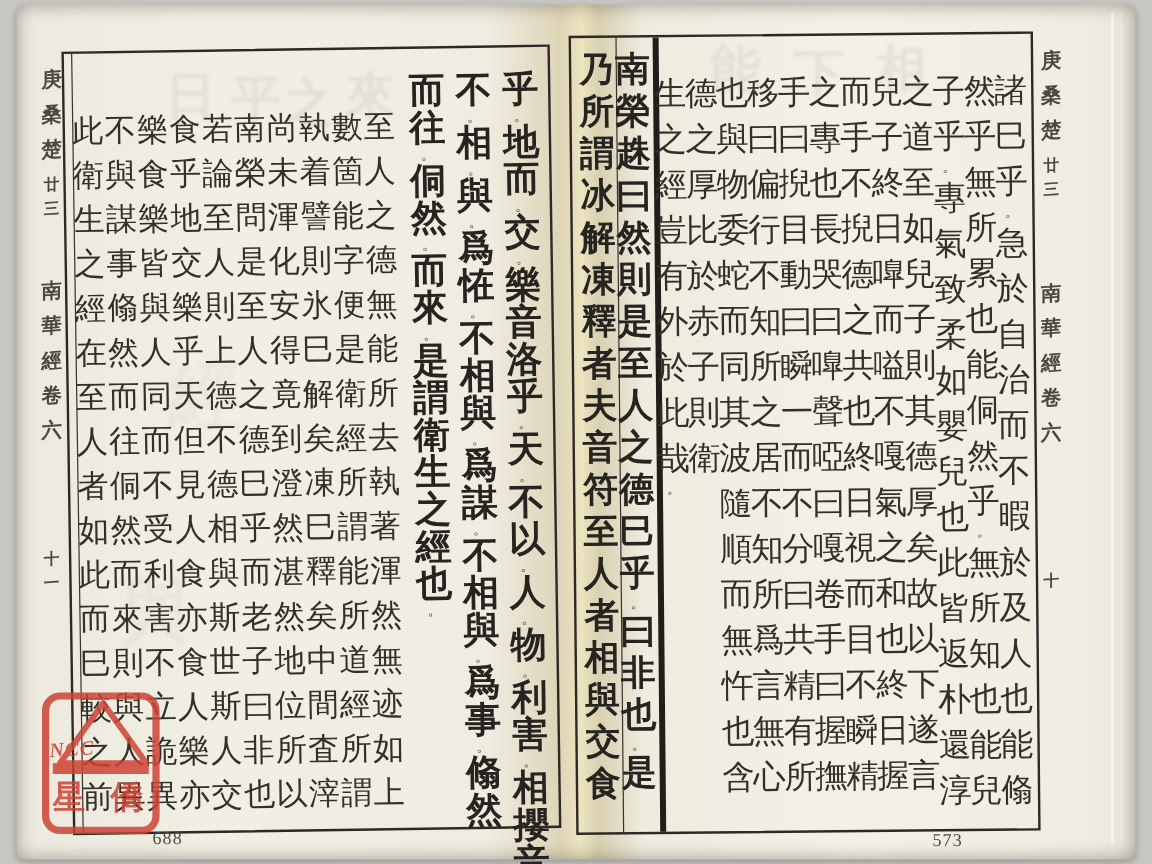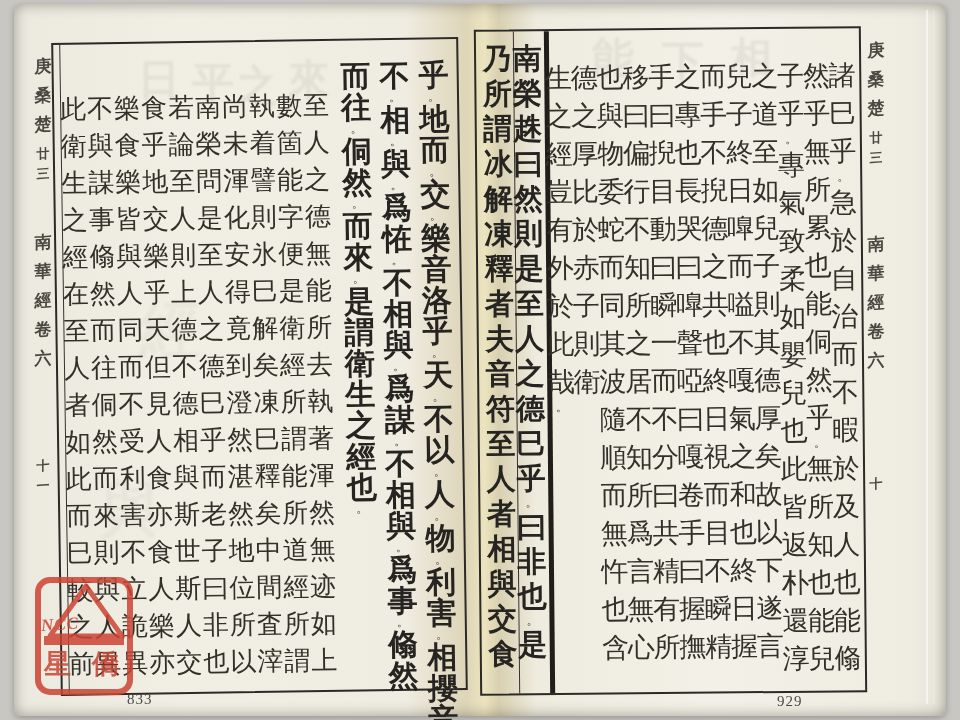--- a/index.html
+++ b/index.html
@@ -600,22 +600,22 @@
         <span class="ch">至</span>
         <span class="ch">人</span>
         <span class="ch">者</span>
         <span class="ch">相</span>
         <span class="ch">與</span>
         <span class="ch">交</span>
         <span class="ch">食</span>
       </div>
     </div>
 
-  <div class="pagenum" style="left:127px;top:691px">833</div>
-  <div class="pagenum" style="left:777px;top:693px">929</div>
+  <div class="pagenum" style="left:127px;top:691px">688</div>
+  <div class="pagenum" style="left:777px;top:693px">573</div>
 
   <div id="wm">
     <svg width="100" height="120" viewBox="0 0 100 120">
       <rect x="4" y="4" width="92" height="112" rx="12" fill="none" stroke="#cd4434" stroke-width="6"></rect>
       <path d="M52 10 L88 60 L16 60 Z" fill="none" stroke="#cd4434" stroke-width="5" stroke-linejoin="round"></path>
       <rect x="10" y="60" width="80" height="9" fill="#cd4434"></rect>
     </svg>
     <div class="wm-latin">NCC</div>
     <div class="wm-cjk1">星</div>
     <div class="wm-cjk2">僑</div>

